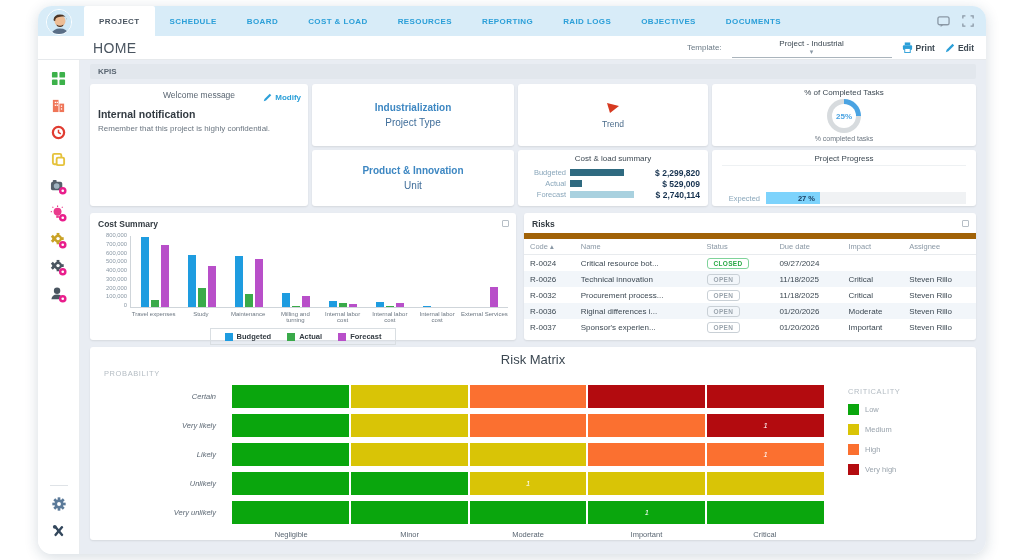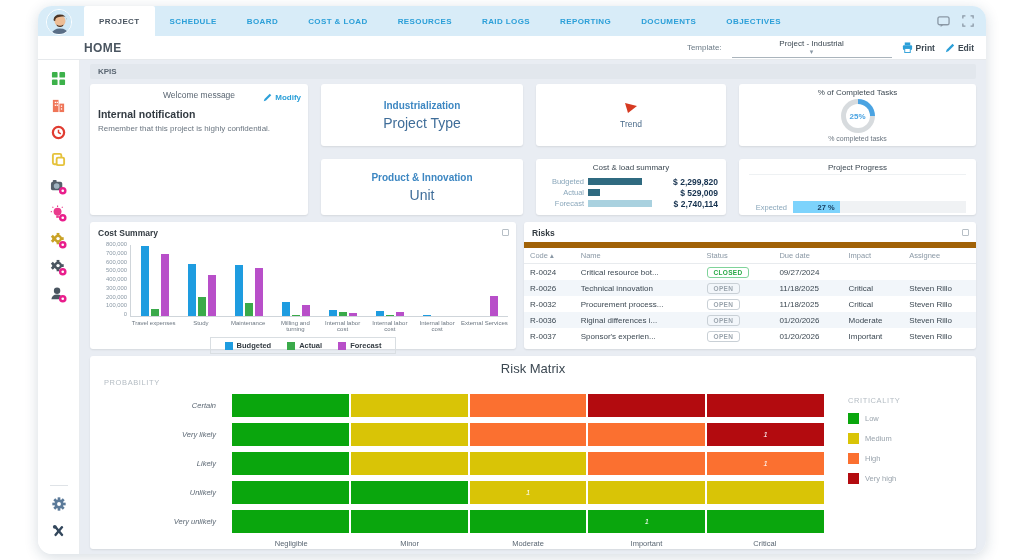--- a/index.html
+++ b/index.html
@@ -9,49 +9,49 @@
   
   .topbar { height:30px; background:#d8ecf8; display:flex; align-items:stretch; position:relative; }
   .avatar { position:absolute; left:8px; top:3px; width:26px; height:26px; border-radius:50%; background:#bfe0f3; overflow:hidden; border:1px solid #fff; z-index:5; }
   .tabbar { display:flex; margin-left:46px; align-items:stretch; }
   .tab { display:flex; align-items:center; padding:0 15px; font-size:8px; font-weight:700; letter-spacing:.4px; color:#2b9fd8; cursor:pointer; }
   .tab.active { background:#fff; color:#4a5560; border-radius:2px 2px 0 0; }
   .winicons { position:absolute; right:12px; top:0; height:30px; display:flex; align-items:center; gap:12px; }
 
   
   .subbar { height:24px; background:#fff; border-bottom:1px solid #e6e9ec; display:flex; align-items:center; padding:0 12px 0 46px; }
-  .crumb { font-size:12px; font-weight:700; color:#4a5560; letter-spacing:.4px; }
+  .crumb { font-size:14px; font-weight:400; color:#4a5560; letter-spacing:.4px;margin-left:9px; }
   .subright { margin-left:auto; display:flex; align-items:center; gap:10px; }
   .tlabel { font-size:8px; color:#6b7a86; }
   .tselect { width:160px; border-bottom:1px solid #aab4bc; font-size:8px; color:#3c4852; display:flex; justify-content:space-between; align-items:center; padding:1px 2px; cursor:pointer;flex-direction:column; }
   .tselect .chev { color:#8a98a5; font-size:7px; }
   .actbtn { display:flex; align-items:center; gap:3px; font-size:8.5px; font-weight:700; color:#3c4852; cursor:pointer; }
 
   
   .main { display:flex; height:494px; }
   .sidebar { width:42px; background:#fff; border-right:1px solid #e9ecef; display:flex; flex-direction:column; align-items:center; padding:8px 0 6px; }
   .sideicon { width:20px; height:20px; margin-bottom:7px; display:flex; align-items:center; justify-content:center; cursor:pointer; }
   .sidebottom { margin-top:auto; display:flex; flex-direction:column; align-items:center; }
   .sidediv { width:18px; border-top:1px solid #dfe3e7; margin-bottom:8px; }
 
   .content { flex:1; background:#e9edf3; padding:4px 10px 6px; overflow:hidden; }
   .kpisbar { background:#e2e7ed; border-radius:2px; padding:3px 8px; font-size:8px; font-weight:700; color:#5a6672; margin-bottom:5px; }
 
   .card { background:#fff; border-radius:3px; box-shadow:0 1px 2px rgba(0,0,0,.09); position:relative; }
 
   
-  .kgrid { display:grid; grid-template-columns:218px 202px 190px 1fr; grid-template-rows:62px 56px; gap:13px; margin-bottom:7px; }
+  .kgrid { display:grid; grid-template-columns:218px 202px 190px 1fr; grid-template-rows:62px 56px; gap:4px; margin-bottom:7px; }
   .welcome { grid-row:1/3; padding:6px 8px; }
   .wtitle { text-align:center; font-size:8.5px; color:#5a6672; }
   .modify { position:absolute; right:7px; top:9px; display:flex; gap:3px; align-items:center; font-size:8px; color:#2b9fd8; font-weight:700; cursor:pointer; }
   .whead { font-size:10.5px; font-weight:700; color:#333b42; margin:8px 0 4px; }
   .wbody { font-size:8px; color:#6b7681; }
   .kcard { display:flex; flex-direction:column; align-items:center; justify-content:center; gap:4px; }
   .ktitle { font-size:10px; font-weight:700; color:#3d87c2; text-align:center; }
-  .ksub { font-size:14px; color:#3f6d99; text-align:center; }
+  .ksub { font-size:10px; color:#3f6d99; text-align:center; }
   .htwrap { display:flex; gap:8px; }
   .htcard { flex:1; display:flex; flex-direction:column; align-items:center; justify-content:center; gap:5px; }
   .hdot { width:15px; height:15px; border-radius:50%; background:#d63011; }
   .klabel { font-size:8.5px; color:#4a6b8a; }
 
   .donutcard { display:flex; flex-direction:column; align-items:center; padding:4px; }
   .dtitle { font-size:8px; color:#3c4852; }
   .donut { width:34px; height:34px; border-radius:50%; margin:2px 0; display:flex; align-items:center; justify-content:center; }
   .dhole { width:24px; height:24px; border-radius:50%; background:#fff; display:flex; align-items:center; justify-content:center; font-size:8px; font-weight:700; color:#4aa3e2; }
   .dcap { font-size:7px; color:#6b7681; }
@@ -135,24 +135,24 @@
         <path d="M9.5 14.6 Q13 17 16.5 14.6 L16 16 Q13 18 10 16Z" fill="#4a3424"></path>
         <path d="M4 26 Q5 18.5 13 18.5 Q21 18.5 22 26Z" fill="#5a6e86"></path>
       </svg>
     </div>
     <div class="tabbar">
         <div class="tab active">PROJECT</div>
         <div class="tab">SCHEDULE</div>
         <div class="tab">BOARD</div>
         <div class="tab">COST &amp; LOAD</div>
         <div class="tab">RESOURCES</div>
+        <div class="tab">REPORTING</div>
         <div class="tab">RAID LOGS</div>
-        <div class="tab">REPORTING</div>
+        <div class="tab">OBJECTIVES</div>
         <div class="tab">DOCUMENTS</div>
-        <div class="tab">OBJECTIVES</div>
       </div>
     <div class="winicons">
       <svg width="13" height="13" viewBox="0 0 14 14">
         <rect x="1" y="2" width="12" height="8.5" rx="2" fill="none" stroke="#8a98a5" stroke-width="1.4"></rect>
         <path d="M4 10.5 L4 13 L7 10.5Z" fill="#8a98a5"></path>
       </svg>
       <svg width="12" height="12" viewBox="0 0 14 14">
         <path d="M1 4 V1 H4 M10 1 H13 V4 M13 10 V13 H10 M4 13 H1 V10" fill="none" stroke="#8a98a5" stroke-width="1.5"></path>
       </svg>
     </div>

